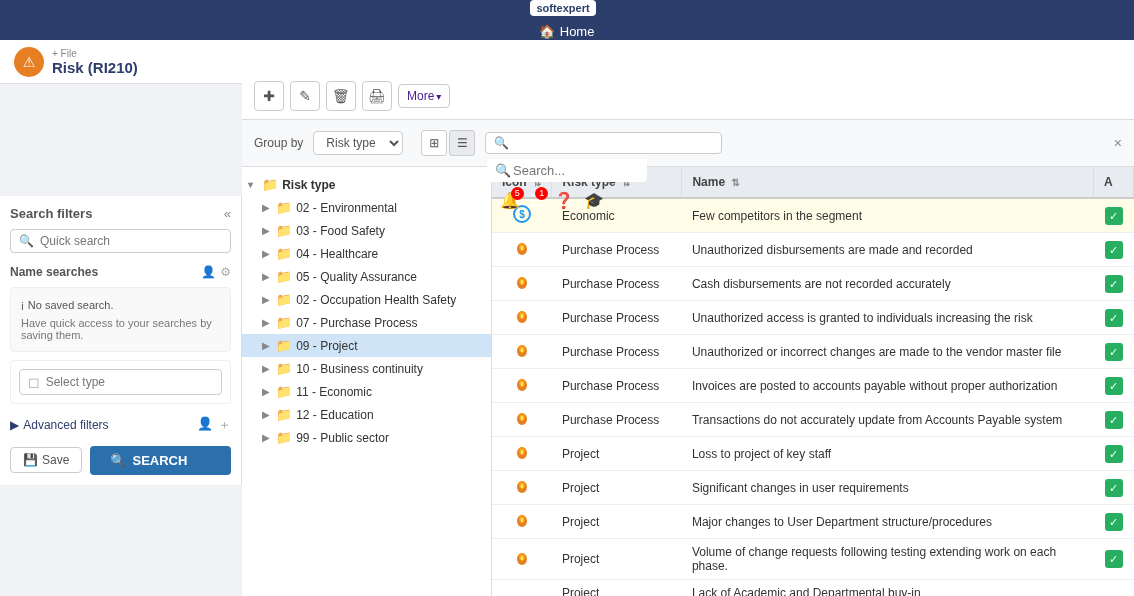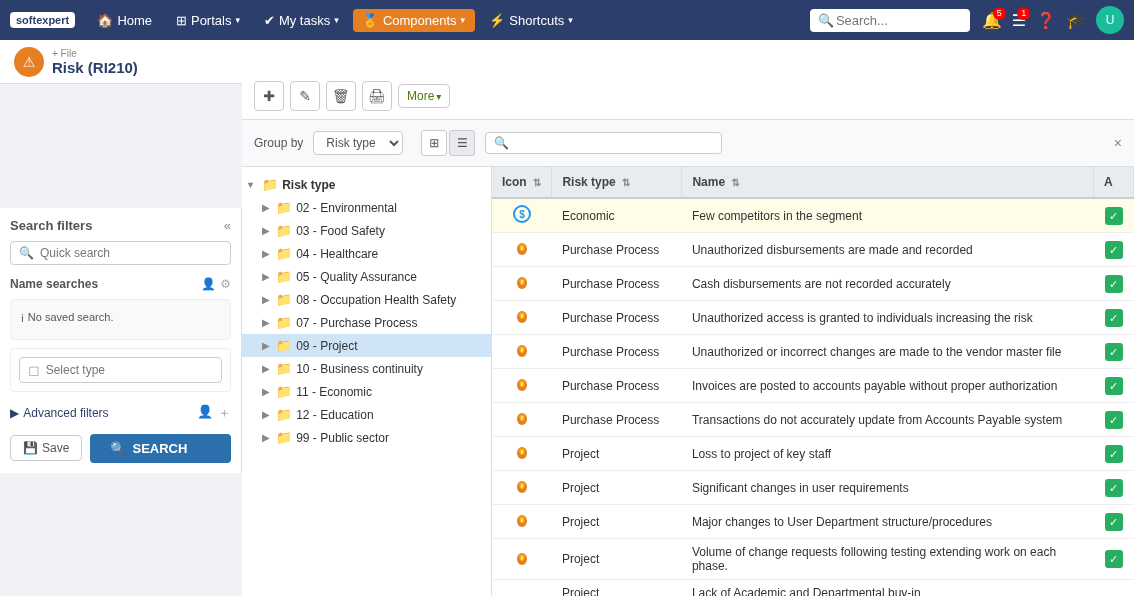--- a/index.html
+++ b/index.html
@@ -6,20 +6,21 @@
     body { font-family: Arial, sans-serif; font-size: 12px; background: #f0f2f5; color: #333; overflow: hidden; }
 
     
     .top-nav {
       height: 40px;
       background: #2c3e6b;
       display: flex;
       align-items: center;
       padding: 0 10px;
       gap: 4px;
+      flex-direction: column;
     }
     .nav-logo {
       background: white;
       border-radius: 4px;
       padding: 2px 6px;
       font-size: 11px;
       font-weight: bold;
       color: #2c3e6b;
       margin-right: 8px;
       white-space: nowrap;
@@ -291,21 +292,21 @@
     .toolbar-more {
       display: flex;
       align-items: center;
       gap: 2px;
       border: 1px solid #ccc;
       border-radius: 4px;
       background: white;
       padding: 4px 8px;
       cursor: pointer;
       font-size: 12px;
-      color: #4d7c0f;
+      color: #4c1d95;
     }
 
     
     .filter-panel {
       background: #f8f9fa;
       border-bottom: 1px solid #ddd;
       padding: 10px 12px;
       display: flex;
       gap: 10px;
       align-items: center;
@@ -519,20 +520,21 @@
         <span>👤</span>
         <span>⚙</span>
       </div>
     </div>
 
     <div class="no-saved">
       <div class="no-saved-title">
         <span>ℹ</span>
         <span>No saved search.</span>
       </div>
+      <span>Have quick access to your searches by saving them.</span>
     </div>
 
     <div class="type-section">
       <div class="type-select">
         <span class="type-icon">◻</span>
         <span>Select type</span>
       </div>
     </div>
 
     <div class="advanced-filters-row">
@@ -623,21 +625,21 @@
           <span>04 - Healthcare</span>
         </div>
         <div class="tree-item level1">
           <span class="tree-chevron">▶</span>
           <span class="folder-icon">📁</span>
           <span>05 - Quality Assurance</span>
         </div>
         <div class="tree-item level1">
           <span class="tree-chevron">▶</span>
           <span class="folder-icon">📁</span>
-          <span>08 - Occupation Health Safety</span>
+          <span>02 - Occupation Health Safety</span>
         </div>
         <div class="tree-item level1">
           <span class="tree-chevron">▶</span>
           <span class="folder-icon">📁</span>
           <span>07 - Purchase Process</span>
         </div>
         <div class="tree-item level1 selected">
           <span class="tree-chevron">▶</span>
           <span class="folder-icon">📁</span>
           <span>09 - Project</span>

